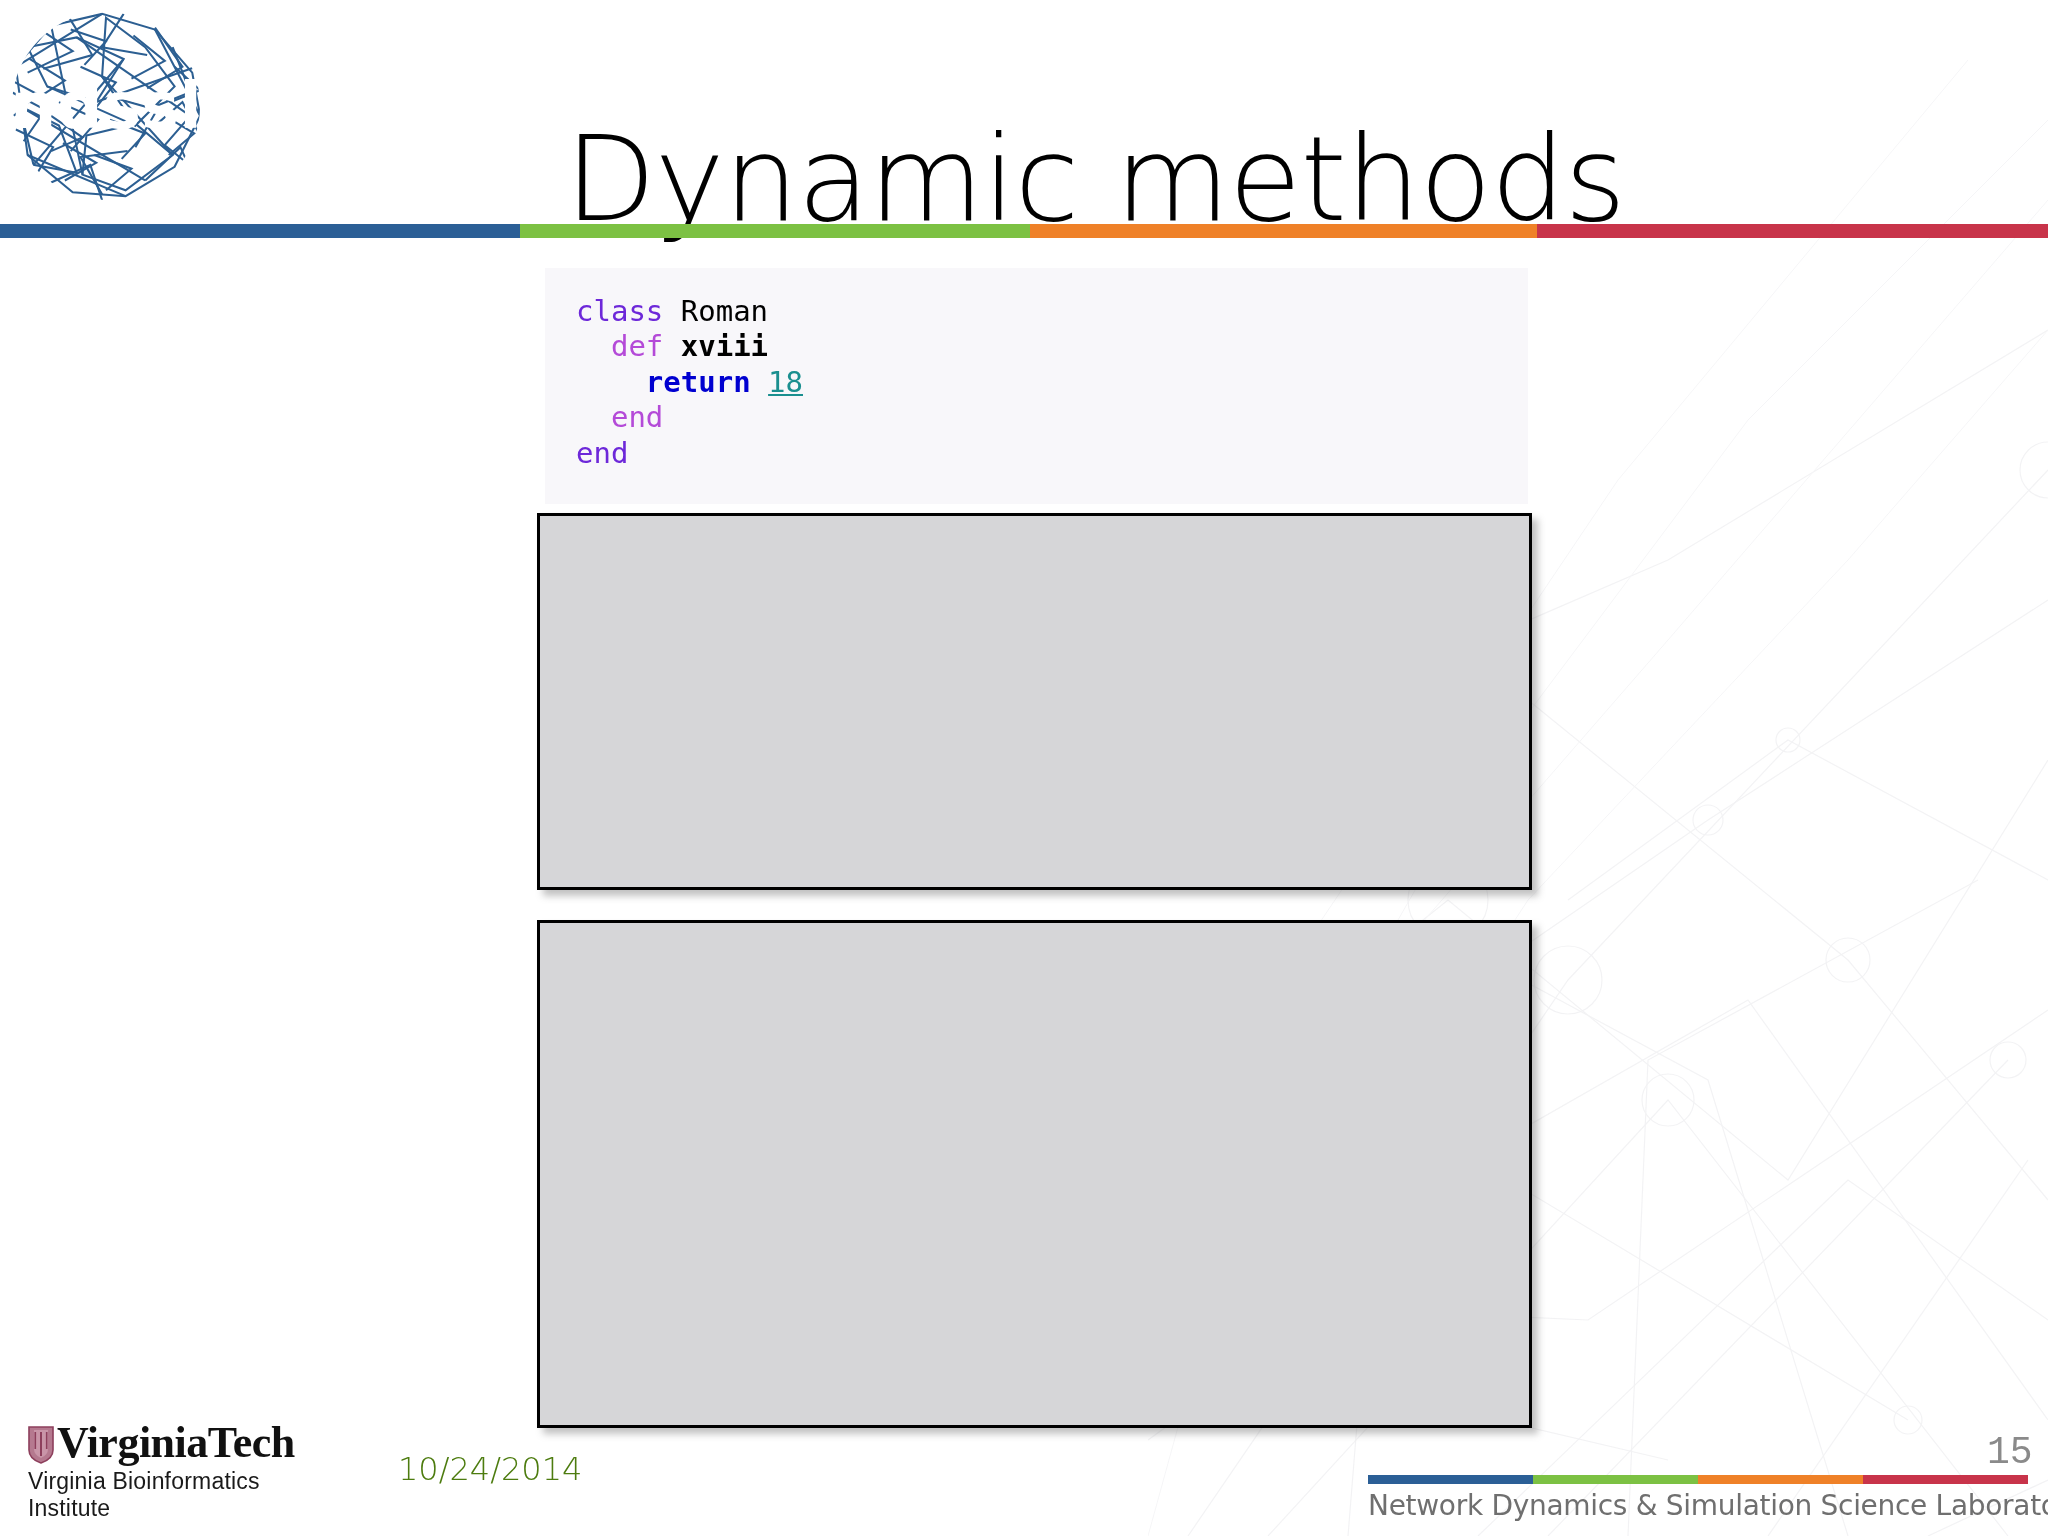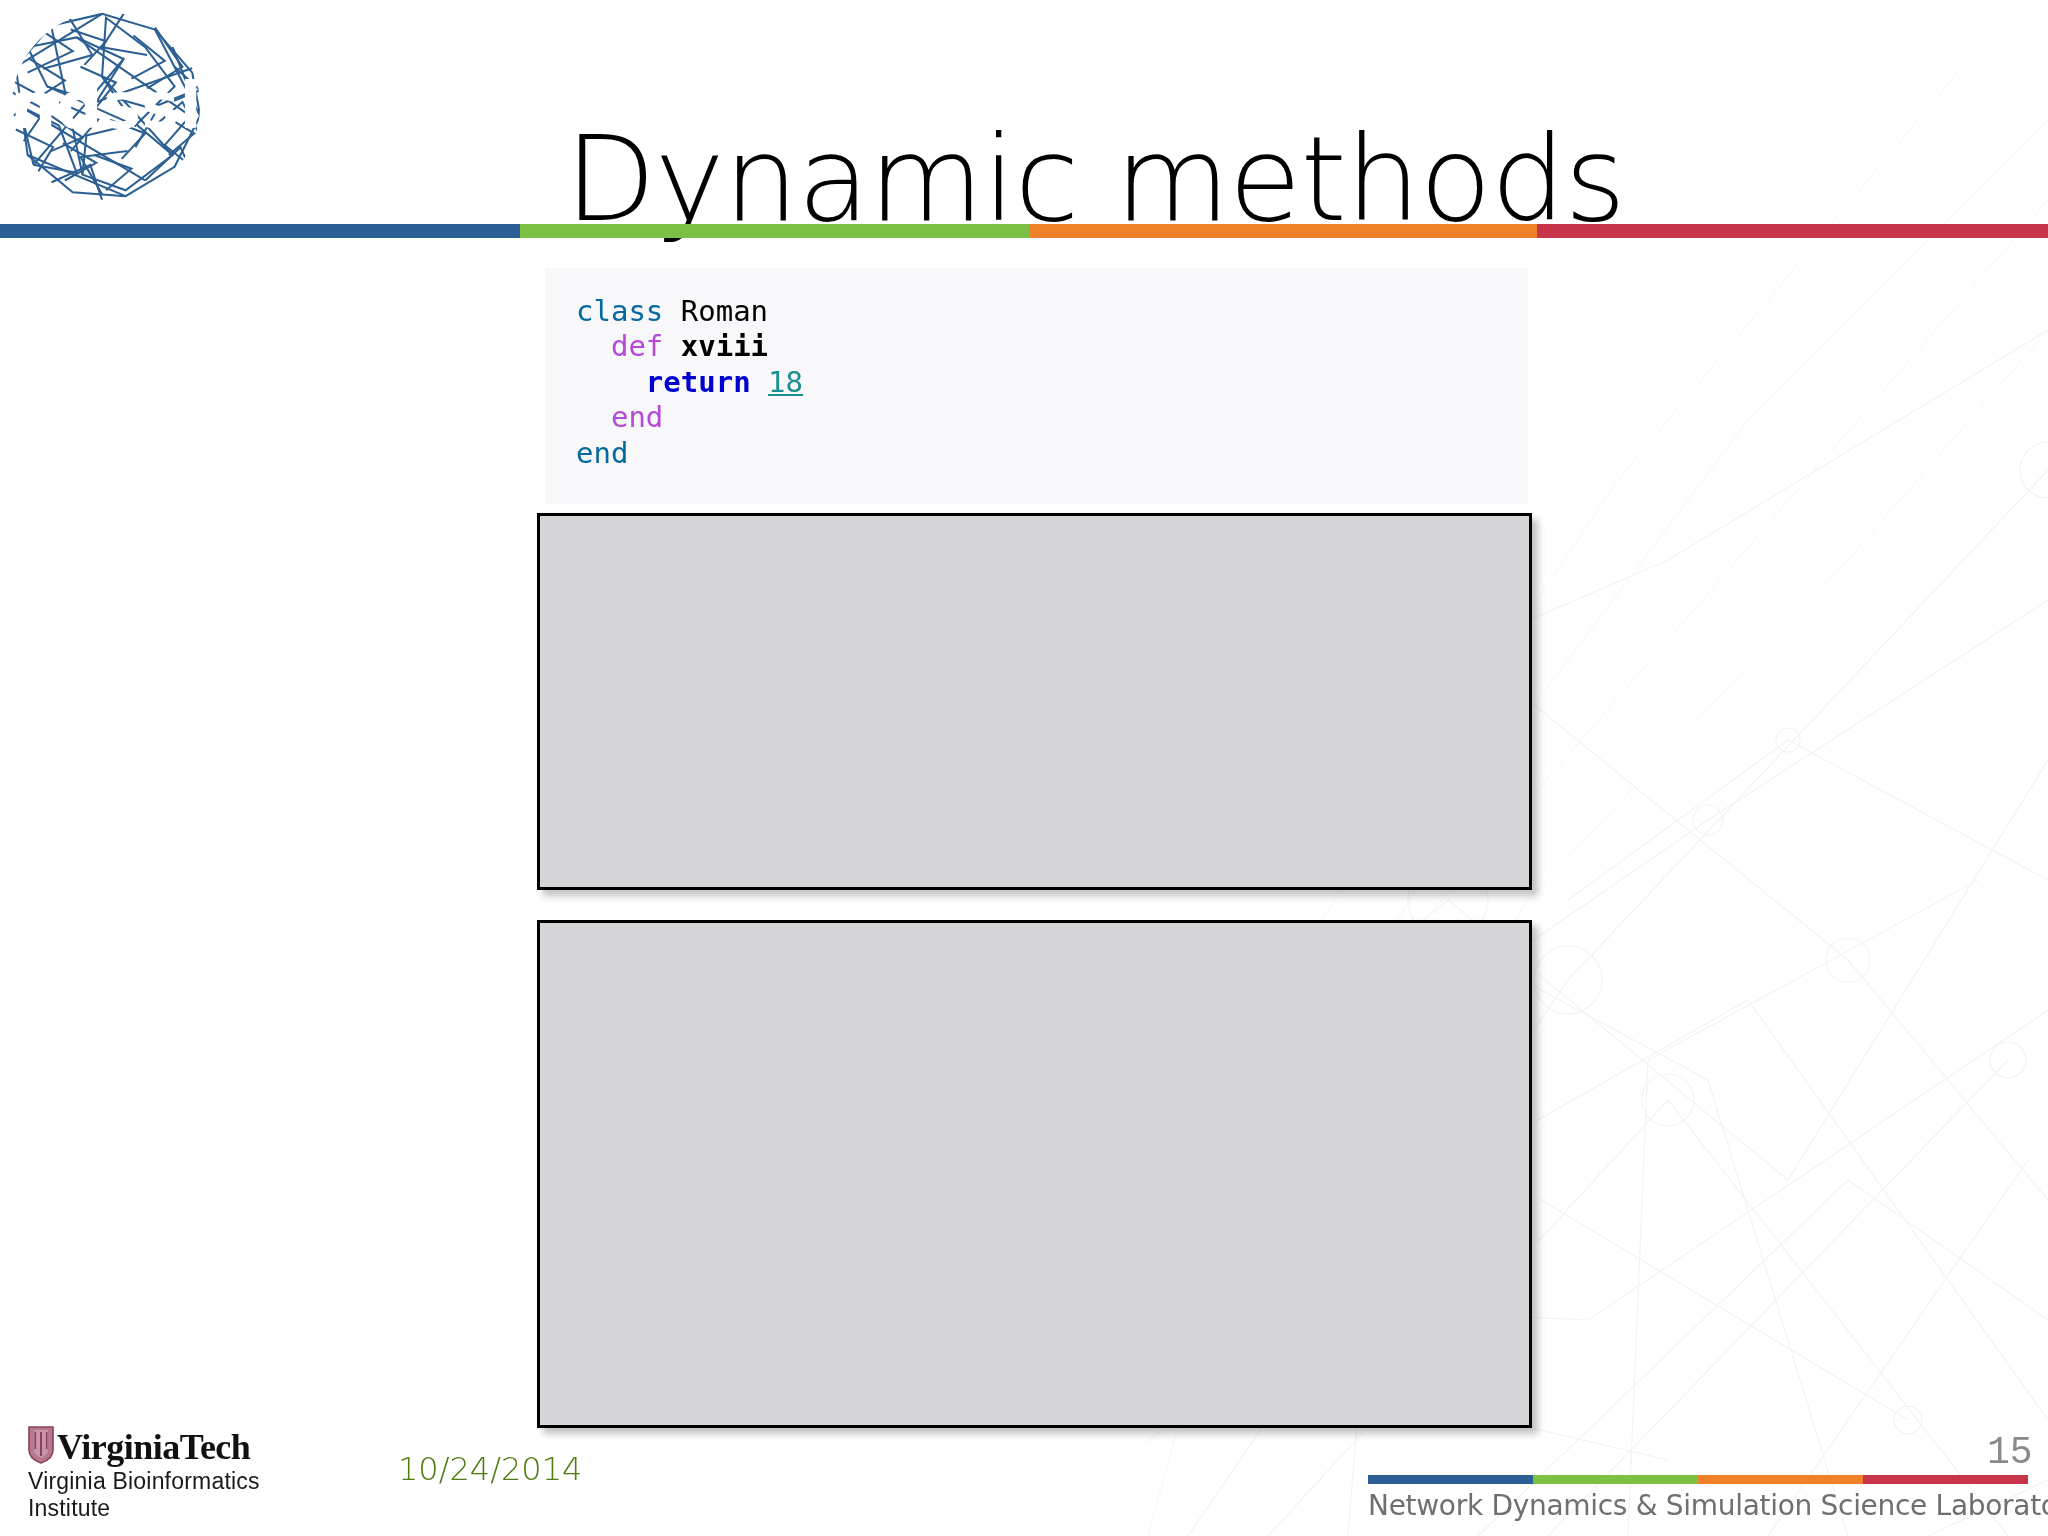--- a/index.html
+++ b/index.html
@@ -75,21 +75,21 @@
     box-sizing: border-box;
     padding: 26px 0 0 31px;
   }
   .code-block pre {
     margin: 0;
     font-family: "DejaVu Sans Mono", "Liberation Mono", monospace;
     font-size: 29px;
     line-height: 1.22;
     white-space: pre;
   }
-  .tok-kw   { color: #0369a1; }
+  .tok-kw   { color: #6d28d9; }
   .tok-kw2  { color: #b44ad8; }
   .tok-ret  { color: #0000d0; font-weight: bold; }
   .tok-id   { color: #000000; font-weight: bold; }
   .tok-cls  { color: #000000; }
   .tok-num  { color: #1a8f8f; text-decoration: underline; }
 
   
   .gray-box {
     position: absolute;
     background: #d6d6d8;
@@ -109,21 +109,21 @@
   }
   .vt-row { display: flex; align-items: flex-end; }
   .vt-shield {
     width: 26px; height: 38px;
     margin-right: 3px;
     flex: none;
   }
   .vt-shield svg { display:block; width:100%; height:100%; }
   .vt-name {
     font-family: "Liberation Serif", "DejaVu Serif", serif;
-    font-size: 36px;
+    font-size: 44px;
     font-weight: 700;
     color: #111111;
     line-height: 0.95;
     letter-spacing: -0.5px;
     margin-top: 44px;
   }
   .vt-sub {
     font-family: "Liberation Sans", sans-serif;
     font-size: 23px;
     color: #1a1a1a;

